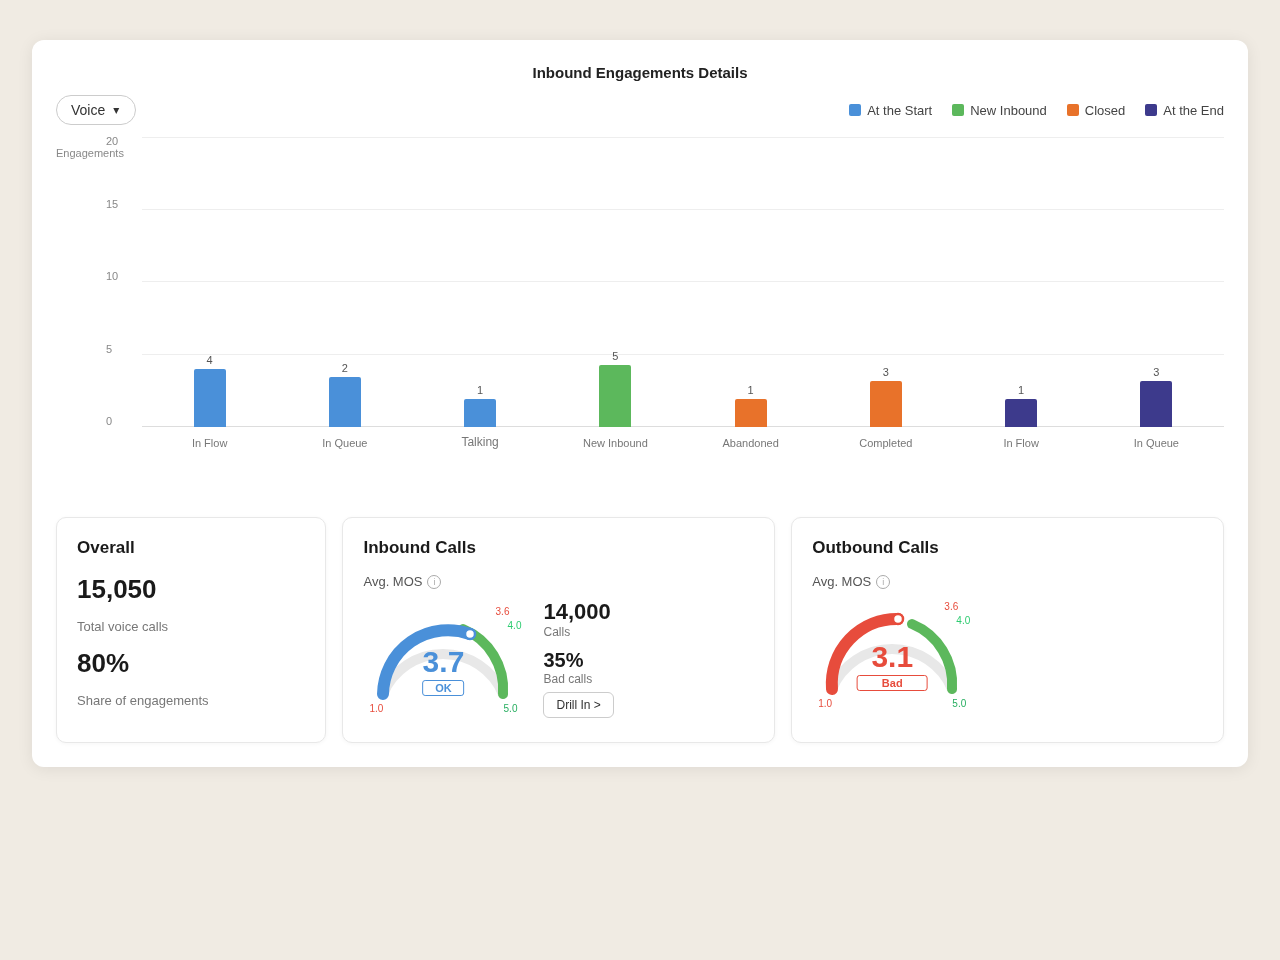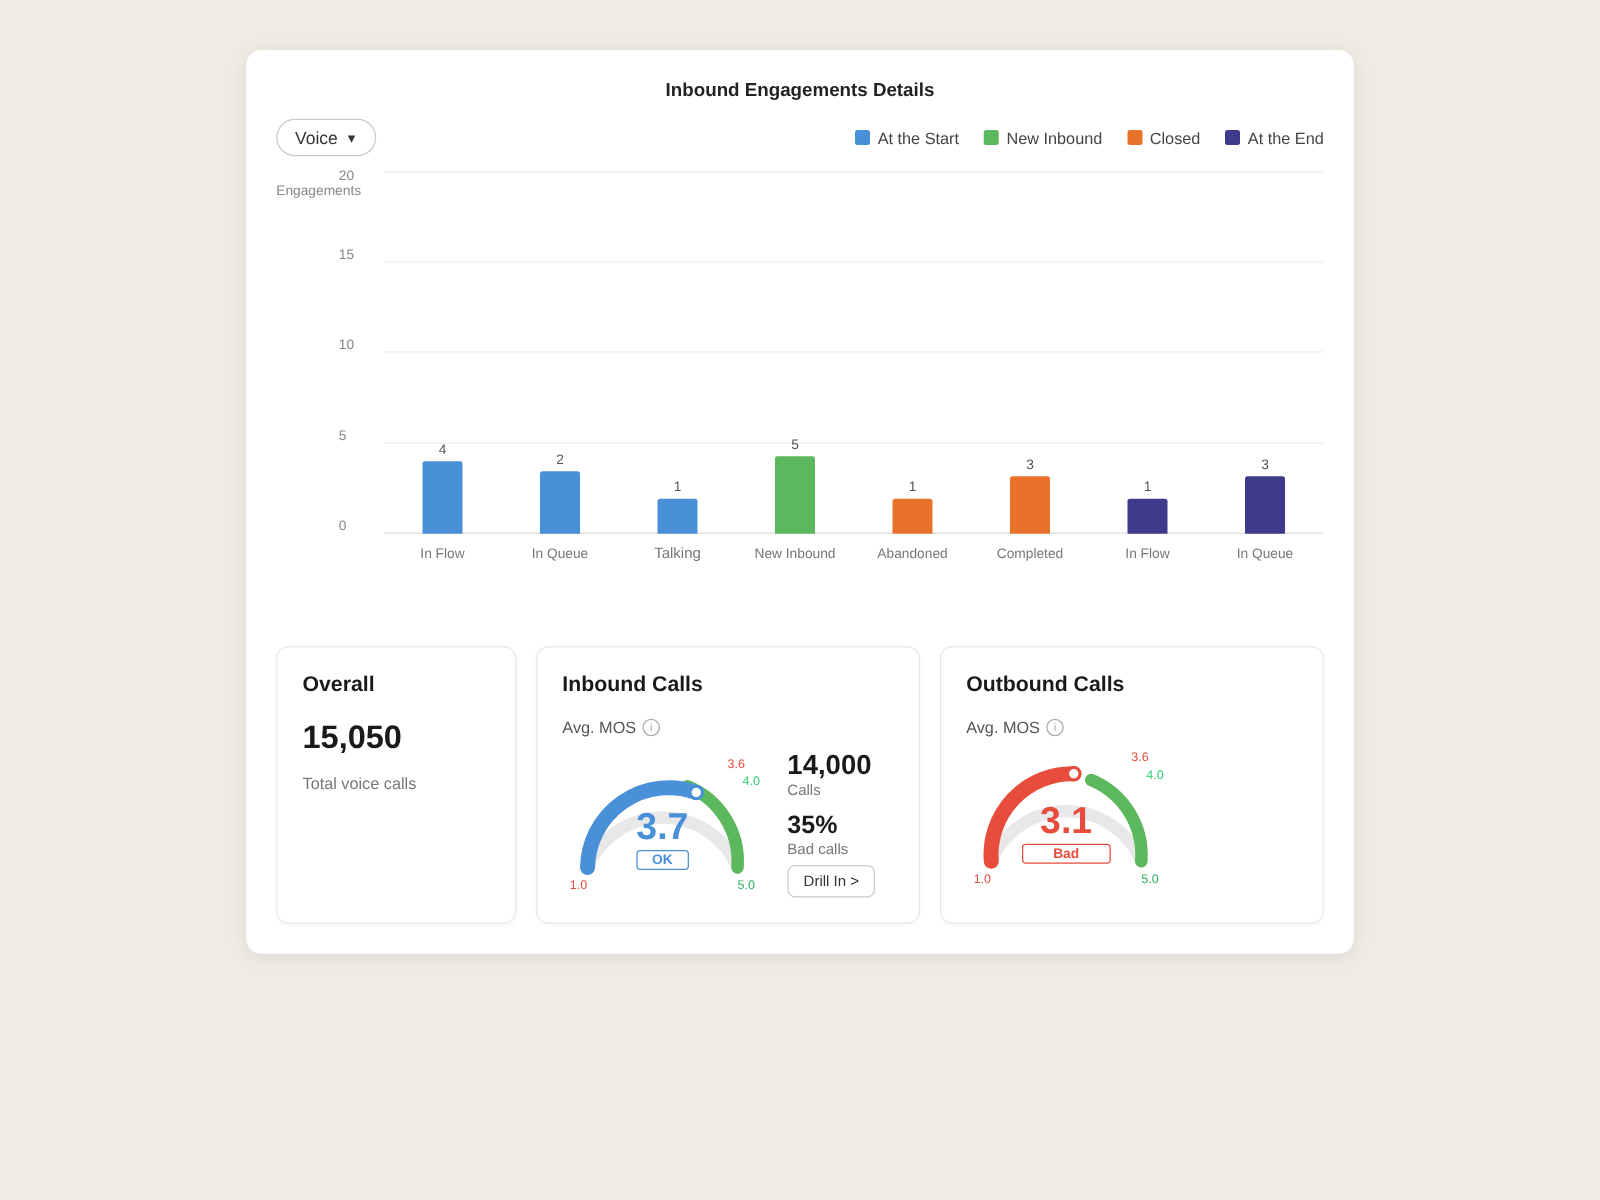--- a/index.html
+++ b/index.html
@@ -9,21 +9,21 @@
       display: flex;
       justify-content: center;
       align-items: flex-start;
       padding: 40px 20px;
       min-height: 960px;
     }
     .main-container {
       background: white;
       border-radius: 12px;
       padding: 24px;
-      width: 886px;
+      width: 1216px;
       box-shadow: 0 2px 16px rgba(0,0,0,0.08);
     }
 
     
     .chart-section {
       margin-bottom: 20px;
     }
     .chart-title {
       text-align: center;
       font-size: 15px;
@@ -308,20 +308,24 @@
     </div>
   </div>
 
   <div class="bottom-cards" style="margin-top:10px;">
 
     <div class="card">
       <div class="card-title">Overall</div>
       <div class="overall-stat">
         <div class="overall-value">15,050</div>
         <div class="overall-label">Total voice calls</div>
+      </div>
+      <div class="overall-stat">
+        <div class="overall-value">80%</div>
+        <div class="overall-label">Share of engagements</div>
       </div>
     </div>
 
     <div class="card">
       <div class="card-title">Inbound Calls</div>
       <div class="avg-mos-label">
         <span>Avg. MOS</span>
         <span class="info-icon">i</span>
       </div>
       <div class="gauge-card-inner">

